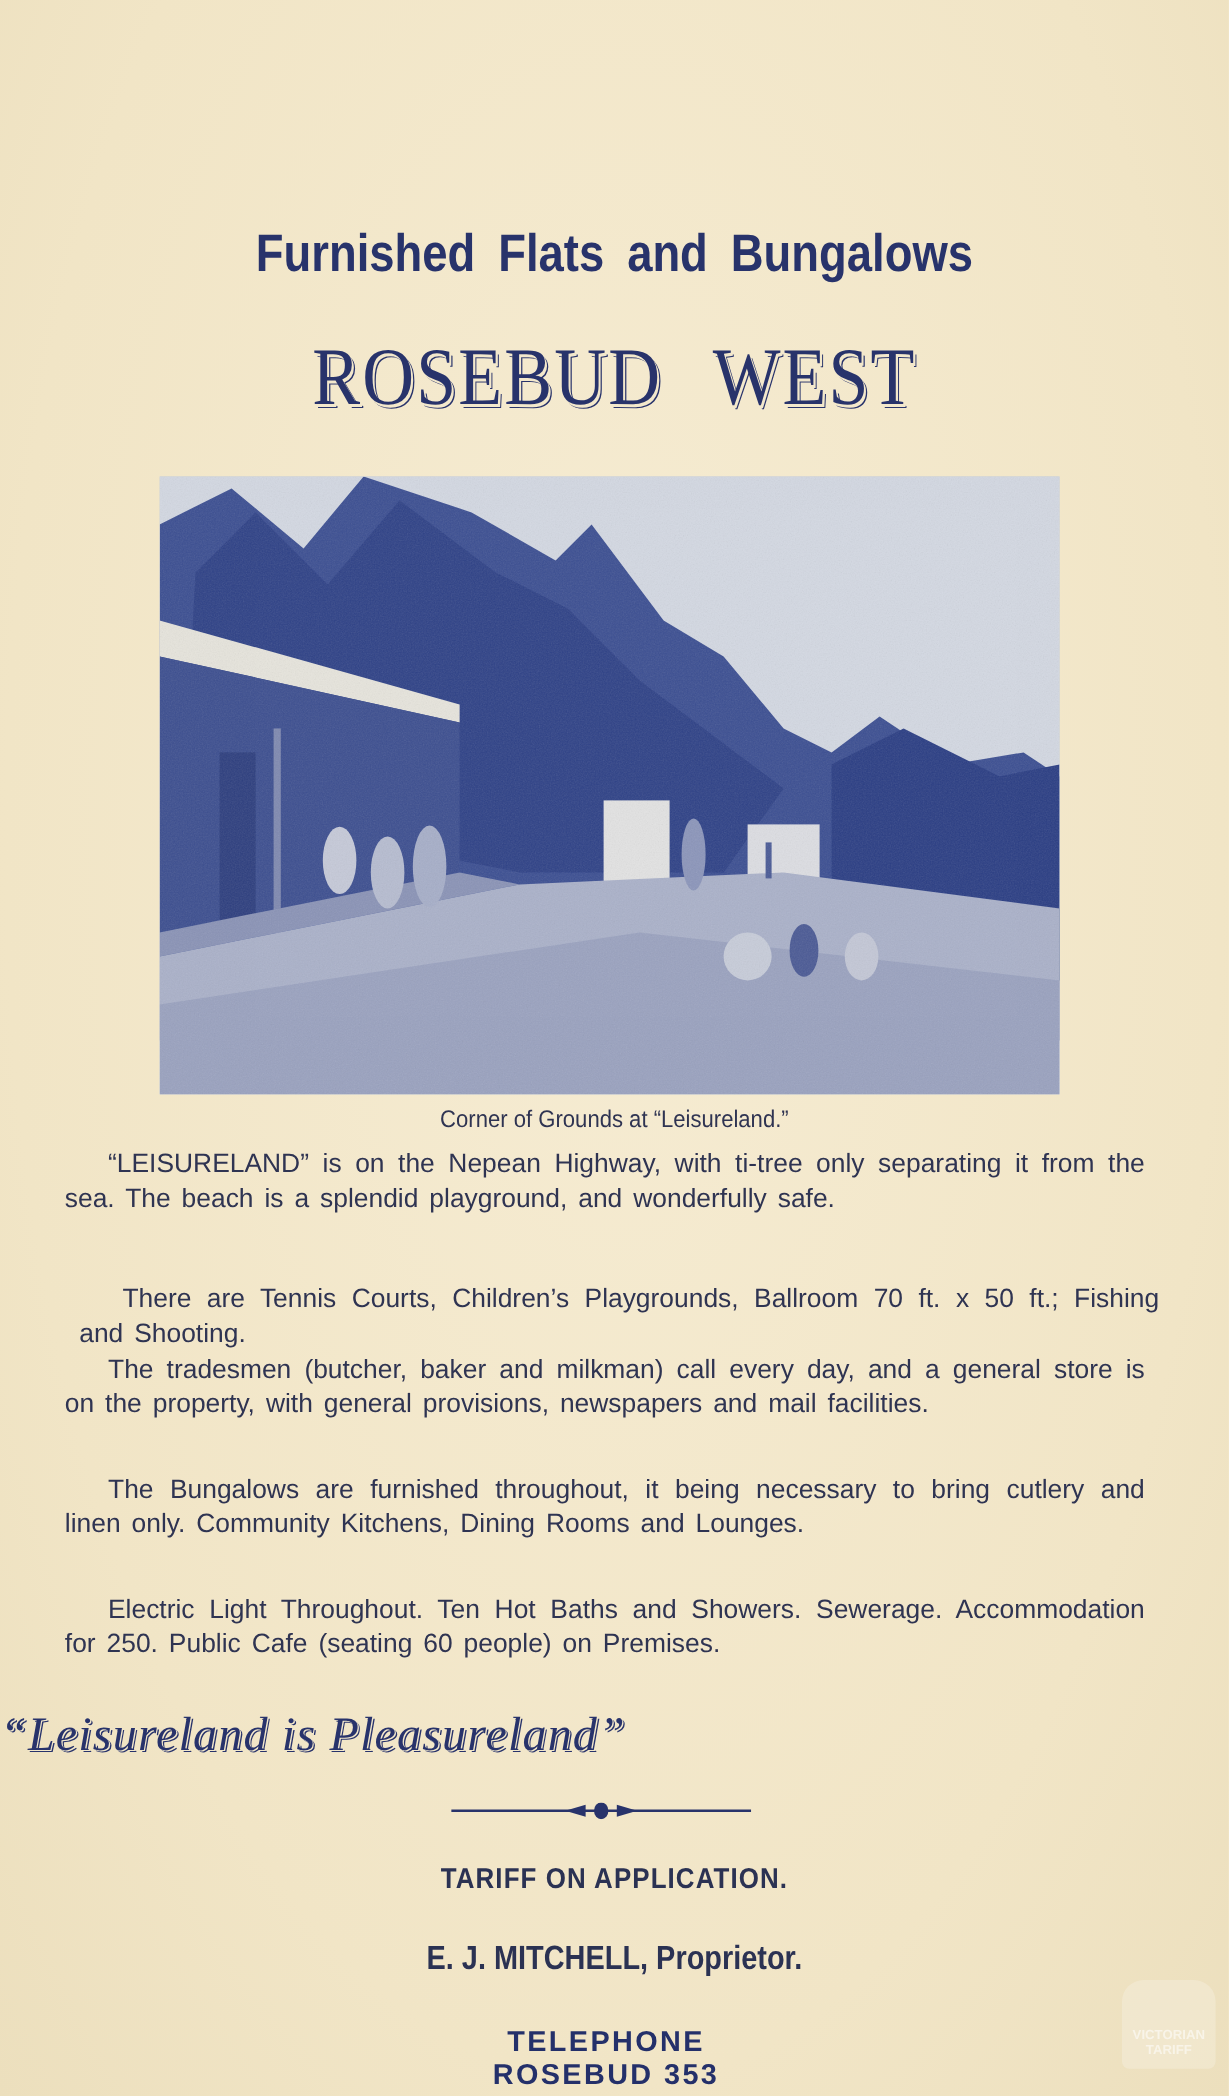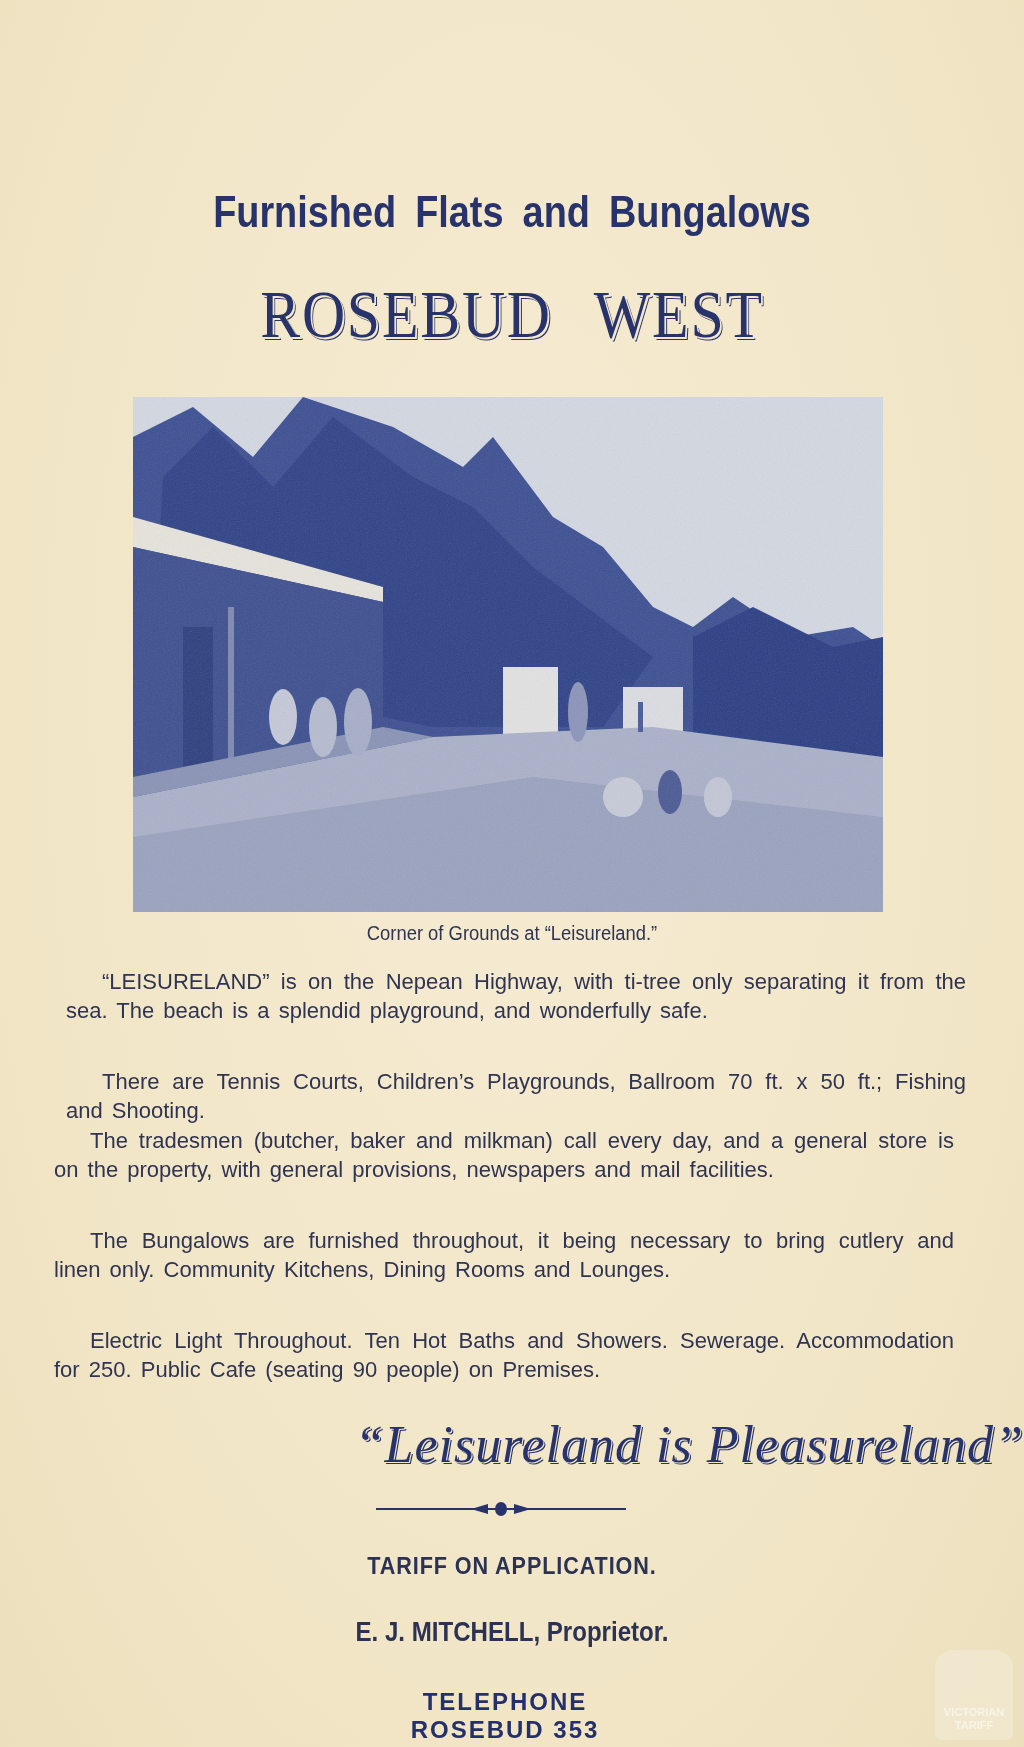--- a/index.html
+++ b/index.html
@@ -66,24 +66,24 @@
     text-align-last: left;
     word-spacing: 3px;
   }
   .p1 { top: 955px; text-indent: 36px; }
   .p2 { top: 1055px; text-indent: 36px; }
   .p3 { top: 1126px; text-indent: 36px; }
   .p4 { top: 1226px; text-indent: 36px; }
   .p5 { top: 1326px; text-indent: 36px; }
   .slogan {
     position: absolute; left: 0; right: 0; top: 1422px;
-    text-align: right;
+    text-align: left;
     font-family: "Liberation Serif", serif;
     font-style: italic;
-    font-size: 52px; line-height: 46px;
+    font-size: 40px; line-height: 46px;
     color: #28336b;
     letter-spacing: 1px;
     text-shadow: 1px 1px 0 #f3e8cc, 2px 2px 0 #28336b;
   }
   .ornament {
     position: absolute; left: 376px; top: 1502px; width: 250px; height: 14px;
   }
   .tariff {
     position: absolute; left: 0; right: 0; top: 1552px;
     text-align: center;
@@ -111,21 +111,21 @@
   .phone {
     position: absolute; left: 160px; top: 1688px; width: 690px; height: 36px;
     display: flex; align-items: center;
     font-family: "Liberation Sans", sans-serif;
     font-weight: bold; font-size: 24px; color: #24306a;
     letter-spacing: 2px;
     flex-direction: column;
   }
   .phone .rule { flex: 1; height: 2px; background: #24306a; margin: 0 2px; position: relative; top: 2px; }
   .watermark {
-    position: absolute; left: 935px; top: 1650px; width: 78px; height: 90px;
+    position: absolute; left: 935px; top: 1650px; width: 78px; height: 74px;
     border-radius: 18px 18px 6px 6px;
     background: rgba(255,255,255,0.22);
     color: rgba(255,255,255,0.55);
     font-family: "Liberation Sans", sans-serif;
     font-size: 11px; font-weight: bold; text-align: center;
     line-height: 13px;
     display: flex; flex-direction: column; justify-content: flex-end;
     padding-bottom: 8px; box-sizing: border-box;
   }
   .ghost {
@@ -188,25 +188,25 @@
       <ellipse cx="490" cy="400" rx="20" ry="20" fill="#c7ccd9"></ellipse>
       <ellipse cx="537" cy="395" rx="12" ry="22" fill="#4b5a95"></ellipse>
       <ellipse cx="585" cy="400" rx="14" ry="20" fill="#c3c7d6"></ellipse>
 
       <rect x="0" y="0" width="750" height="515" filter="url(#grain)" opacity="0.6"></rect>
     </svg>
   </div>
 
   <div class="caption">Corner of Grounds at “Leisureland.”</div>
 
-  <p class="body-text p1" style="margin:12px">“LEISURELAND” is on the Nepean Highway, with ti-tree only separating it from the sea.  The beach is a splendid playground, and wonderfully safe.</p>
+  <p class="body-text p1" style="margin:0">“LEISURELAND” is on the Nepean Highway, with ti-tree only separating it from the sea.  The beach is a splendid playground, and wonderfully safe.</p>
   <p class="body-text p2" style="margin:12px">There are Tennis Courts, Children’s Playgrounds, Ballroom 70 ft. x 50 ft.; Fishing and Shooting.</p>
   <p class="body-text p3" style="margin:0">The tradesmen (butcher, baker and milkman) call every day, and a general store is on the property, with general provisions, newspapers and mail facilities.</p>
   <p class="body-text p4" style="margin:0">The Bungalows are furnished throughout, it being necessary to bring cutlery and linen only.  Community Kitchens, Dining Rooms and Lounges.</p>
-  <p class="body-text p5" style="margin:0">Electric Light Throughout.  Ten Hot Baths and Showers.  Sewerage. Accommodation for 250.  Public Cafe (seating 90 people) on Premises.</p>
+  <p class="body-text p5" style="margin:0">Electric Light Throughout.  Ten Hot Baths and Showers.  Sewerage. Accommodation for 250.  Public Cafe (seating 60 people) on Premises.</p>
 
   <div class="slogan">“Leisureland is Pleasureland”</div>
 
   <svg class="ornament" viewBox="0 0 250 14">
     <line x1="0" y1="7" x2="250" y2="7" stroke="#28336b" stroke-width="2"></line>
     <polygon points="95,7 112,2 112,12" fill="#28336b"></polygon>
     <ellipse cx="125" cy="7" rx="6" ry="7" fill="#28336b"></ellipse>
     <polygon points="155,7 138,2 138,12" fill="#28336b"></polygon>
   </svg>
 

